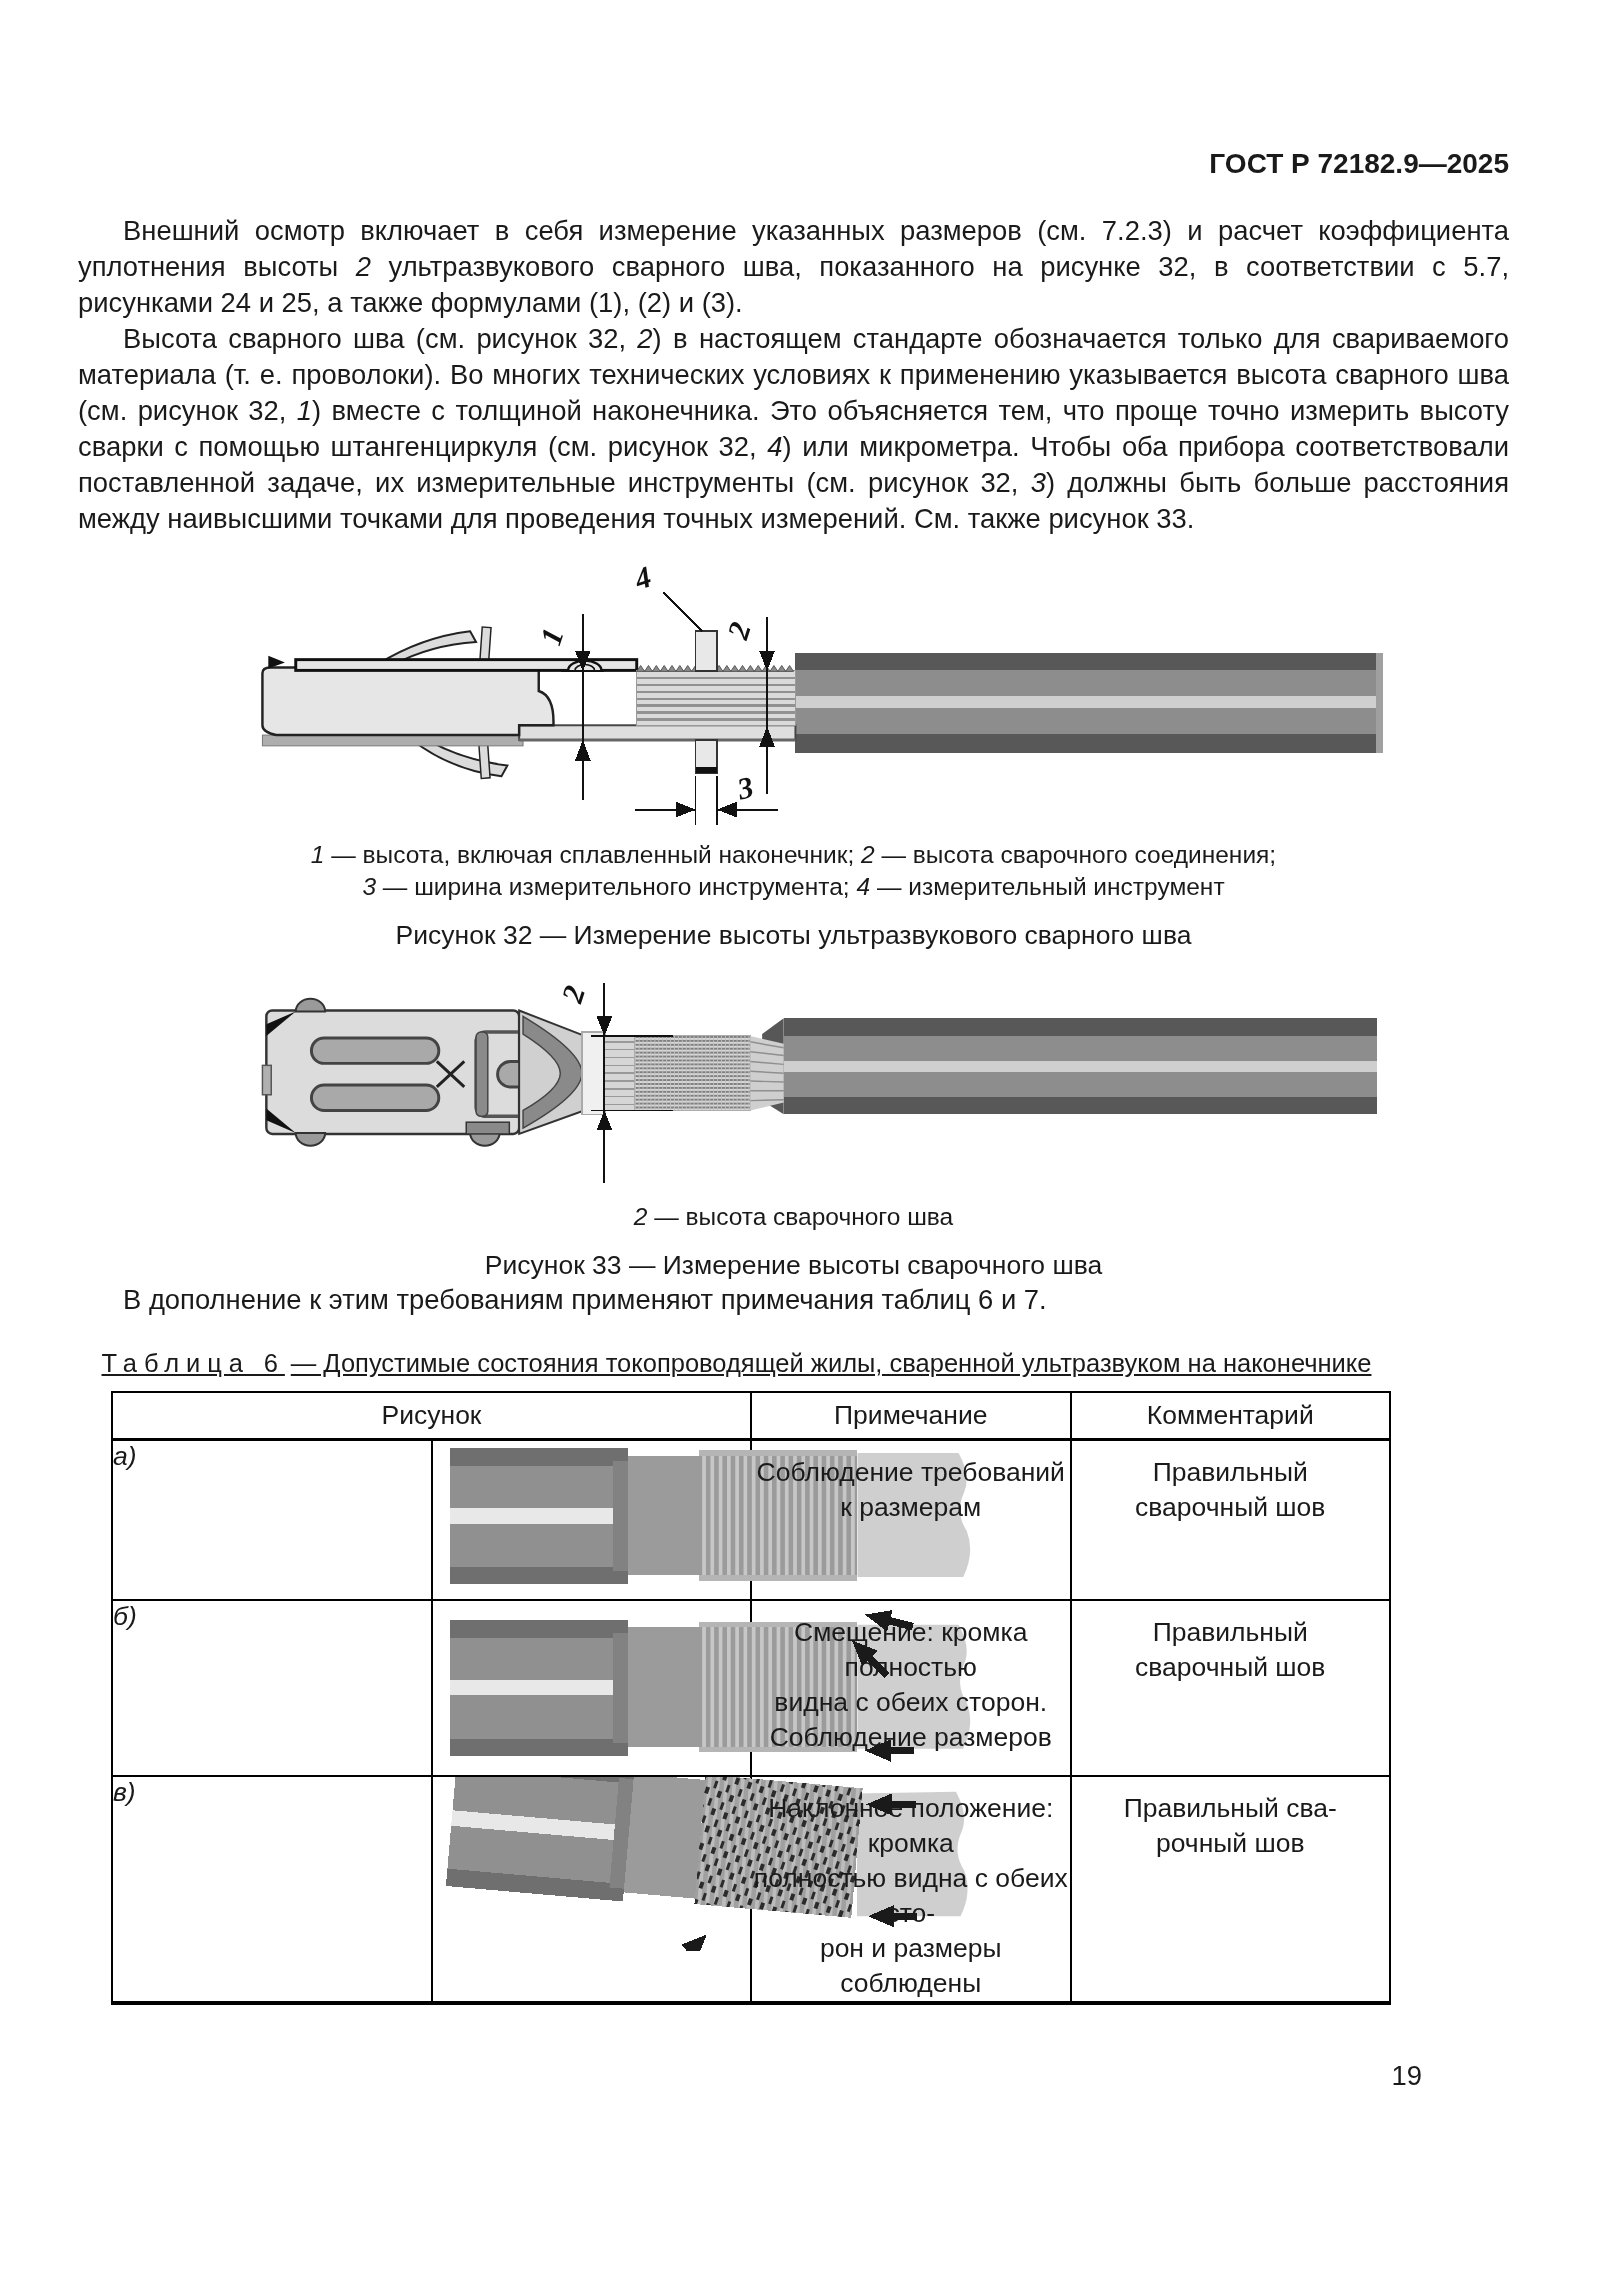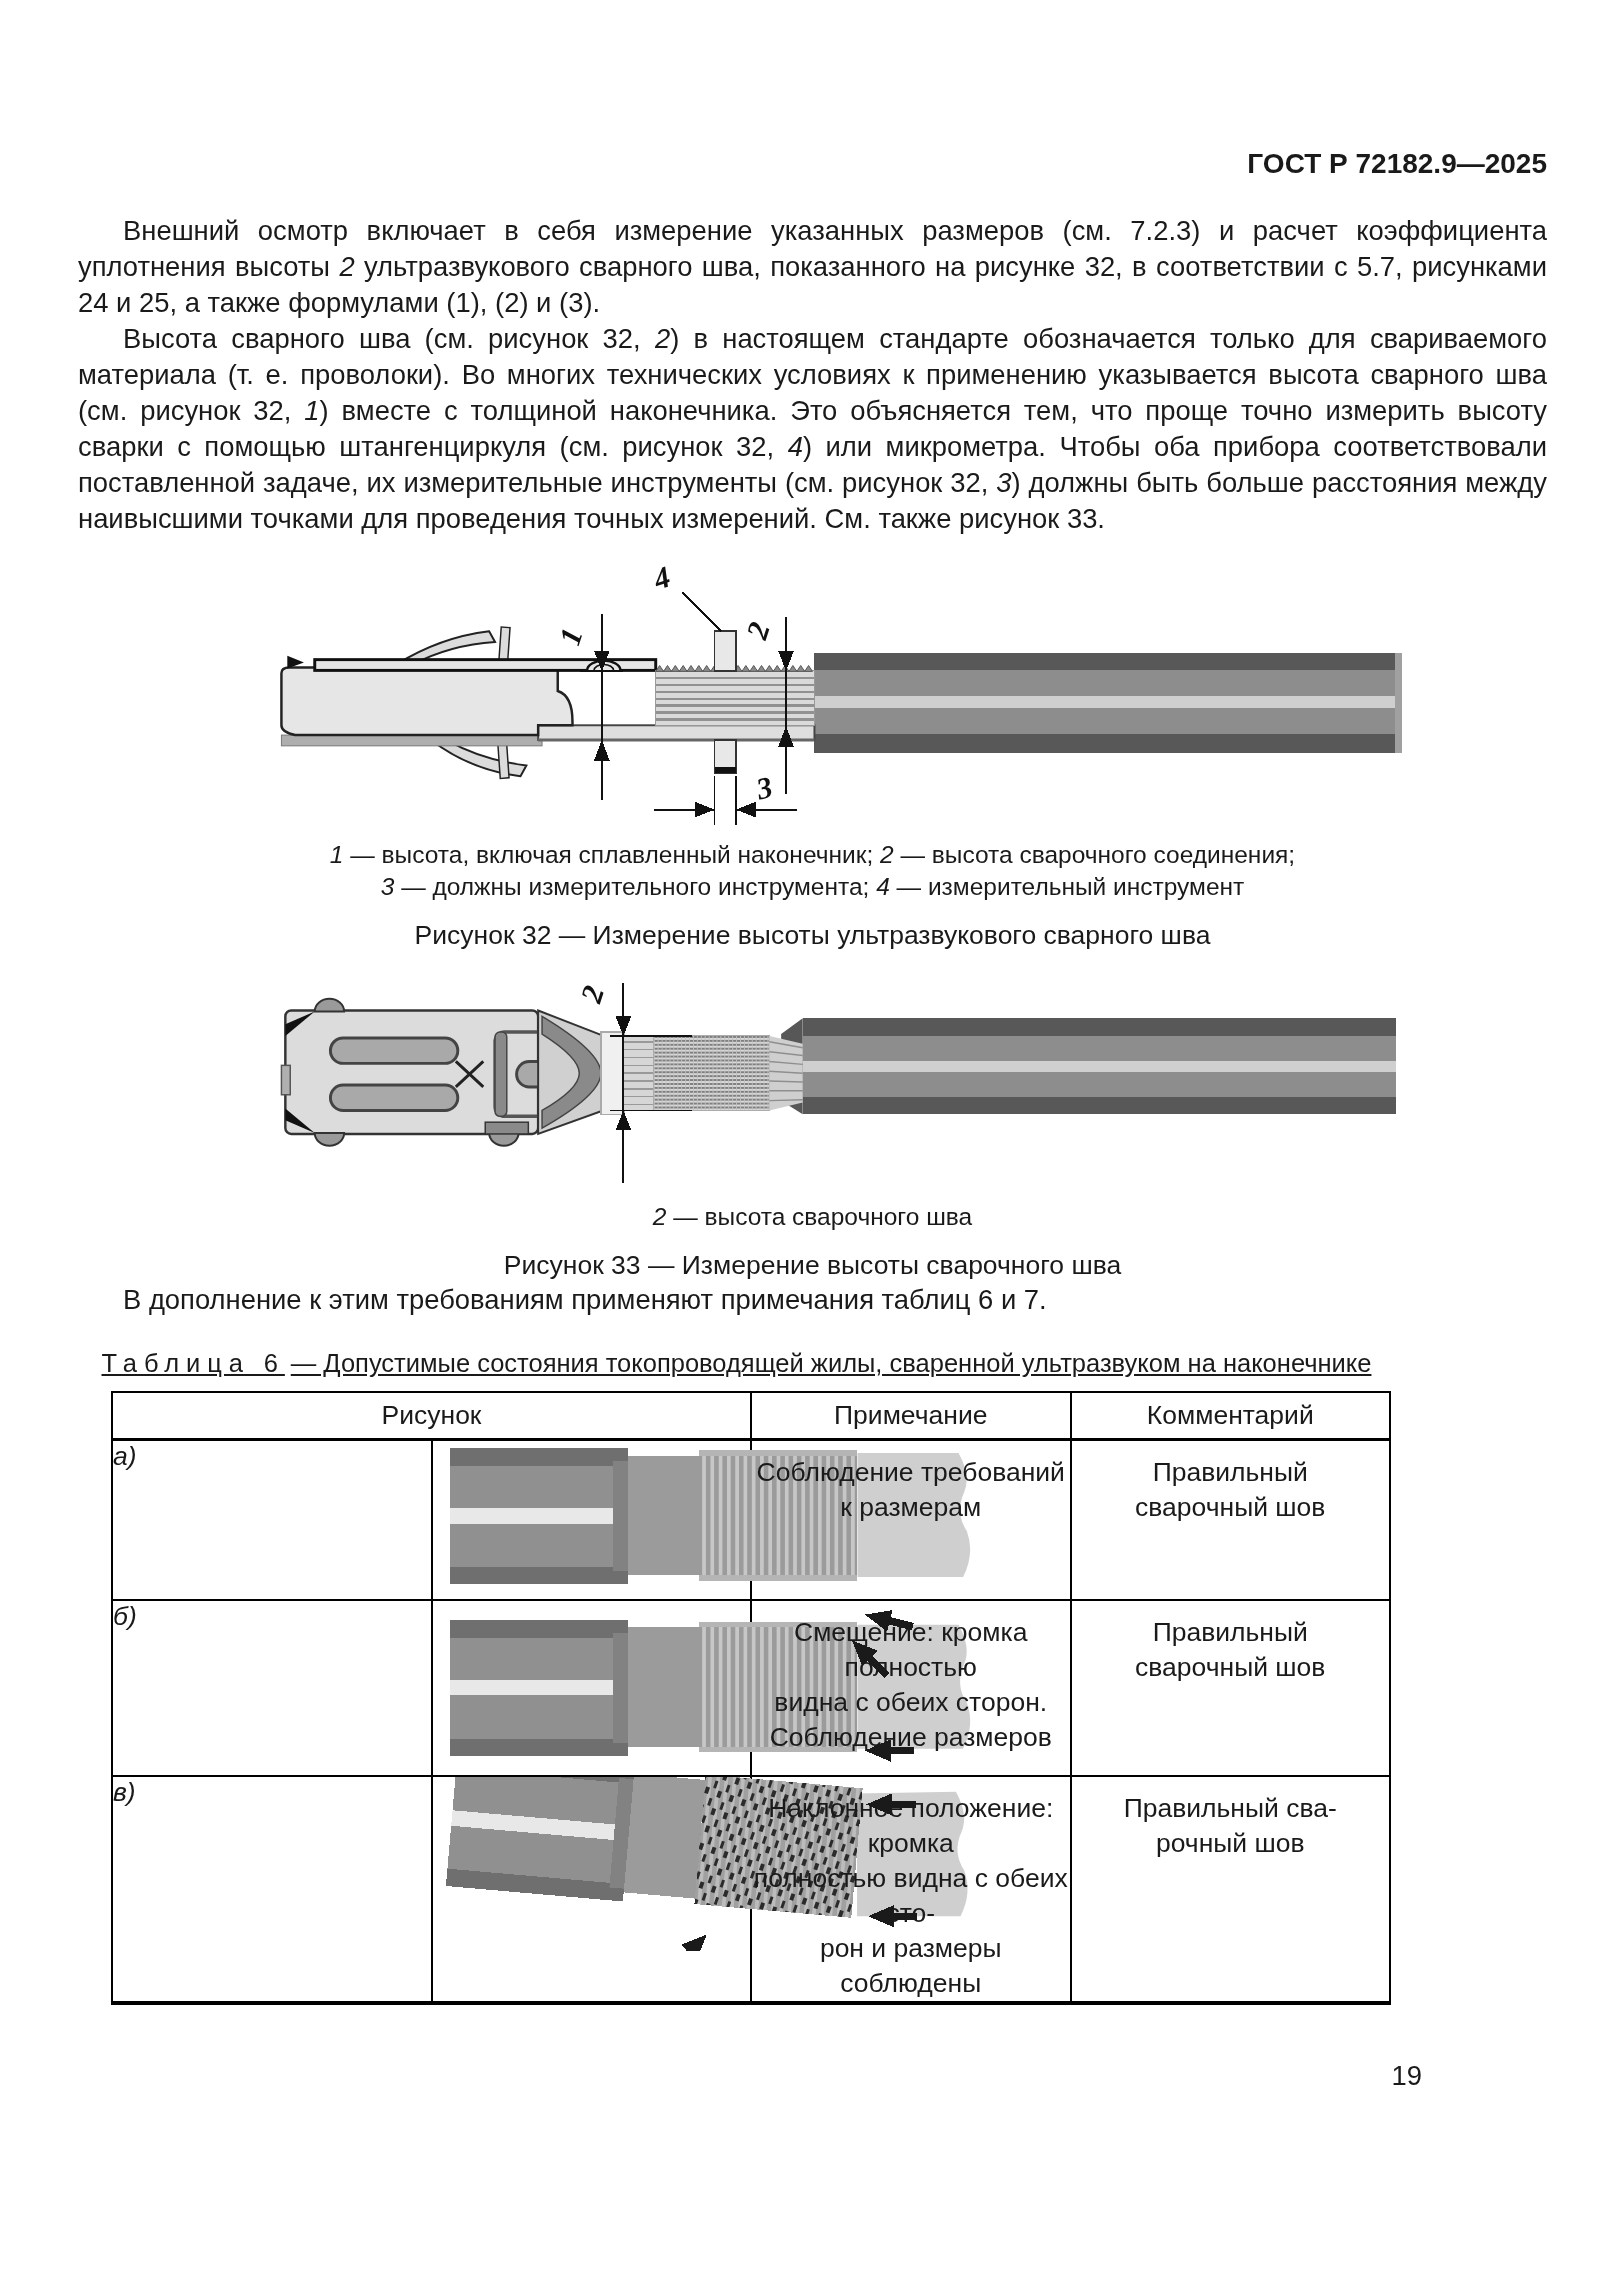--- a/index.html
+++ b/index.html
@@ -4,21 +4,21 @@
 <style>
   html,body { margin:0; padding:0; background:#888; }
   .page {
     position:relative;
     width:1621px; height:2293px;
     background:#ffffff;
     font-family:"Liberation Sans", sans-serif;
     color:#1a1a1a;
     overflow:hidden;
   }
-  .content { padding:0 74px 0 78px; }
+  .content { padding:0 112px 0 78px; }
   .doc-header {
     margin-top:147px;
     text-align:right;
     font-weight:bold;
     font-size:28px;
     line-height:33px;
   }
   p.body-par {
     margin:0;
     font-size:27.4px;
@@ -183,21 +183,21 @@
         <line x1="458" y1="272" x2="520" y2="272"></line>
         <line x1="542" y1="272" x2="604" y2="272"></line>
         <polygon points="520,272 500,264 500,280" fill="#111" stroke="none"></polygon>
         <polygon points="542,272 562,264 562,280" fill="#111" stroke="none"></polygon>
       </g>
       <text class="dim-label" x="566" y="262" transform="rotate(-14 566 262)">3</text>
     </svg>
 
     <div class="legend">
       <div><i>1</i><span> — высота, включая сплавленный наконечник; </span><i>2</i><span> — высота сварочного соединения;</span></div>
-      <div><i>3</i><span> — должны измерительного инструмента; </span><i>4</i><span> — измерительный инструмент</span></div>
+      <div><i>3</i><span> — ширина измерительного инструмента; </span><i>4</i><span> — измерительный инструмент</span></div>
     </div>
     <div class="fig-caption">Рисунок 32 — Измерение высоты ультразвукового сварного шва</div>
 
     <svg class="fig-svg fig33" width="1215" height="216" viewBox="0 0 1240 220" xmlns="http://www.w3.org/2000/svg">
       <defs>
         <pattern id="meshP" width="8" height="8" patternUnits="userSpaceOnUse">
           <rect width="8" height="8" fill="#d9d9d9"></rect>
           <rect x="0" y="1.5" width="8" height="2" fill="#7f7f7f"></rect>
           <rect x="0" y="5.5" width="8" height="2" fill="#7f7f7f"></rect>
           <rect x="1.5" y="0" width="1.6" height="8" fill="#c0c0c0"></rect>

